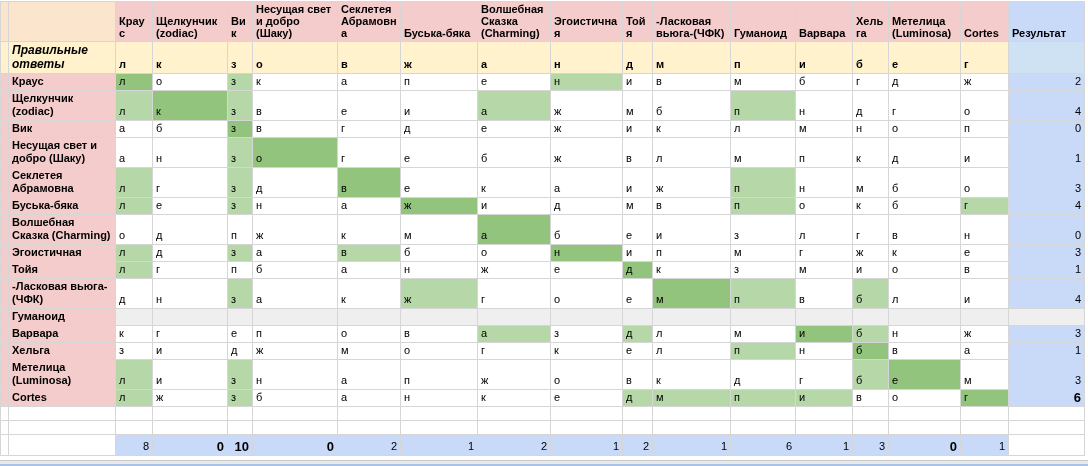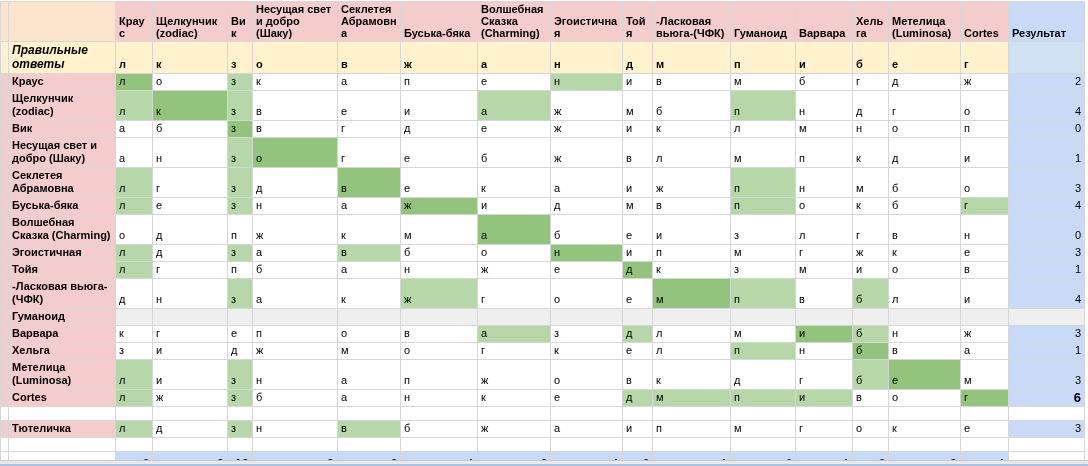--- a/index.html
+++ b/index.html
@@ -411,40 +411,20 @@
           <td class="blank"></td>
           <td class="blank"></td>
           <td class="blank"></td>
           <td class="blank"></td>
           <td class="blank"></td>
           <td class="blank"></td>
           <td class="blank"></td>
           <td class="blank"></td>
           <td class="blank"></td>
         </tr>
-        <tr>
-          <td class="strip"></td>
-          <td class="name">Тютеличка</td>
-          <td class="hl1">л</td>
-          <td>д</td>
-          <td class="hl1">з</td>
-          <td>н</td>
-          <td class="hl1">в</td>
-          <td>б</td>
-          <td>ж</td>
-          <td>а</td>
-          <td>и</td>
-          <td>п</td>
-          <td>м</td>
-          <td>г</td>
-          <td>о</td>
-          <td>к</td>
-          <td>е</td>
-          <td class="res">3</td>
-        </tr>
         <tr class="spacer">
           <td class="blank"></td>
           <td class="blank"></td>
           <td class="blank"></td>
           <td class="blank"></td>
           <td class="blank"></td>
           <td class="blank"></td>
           <td class="blank"></td>
           <td class="blank"></td>
           <td class="blank"></td>

